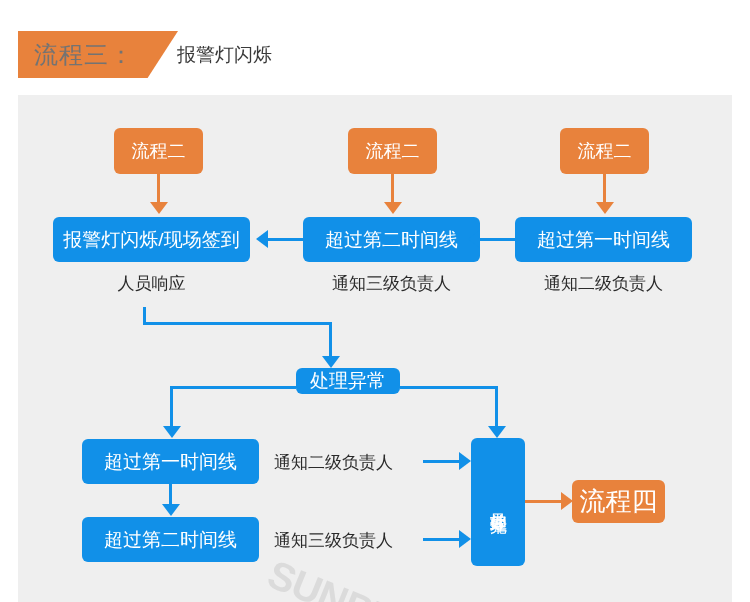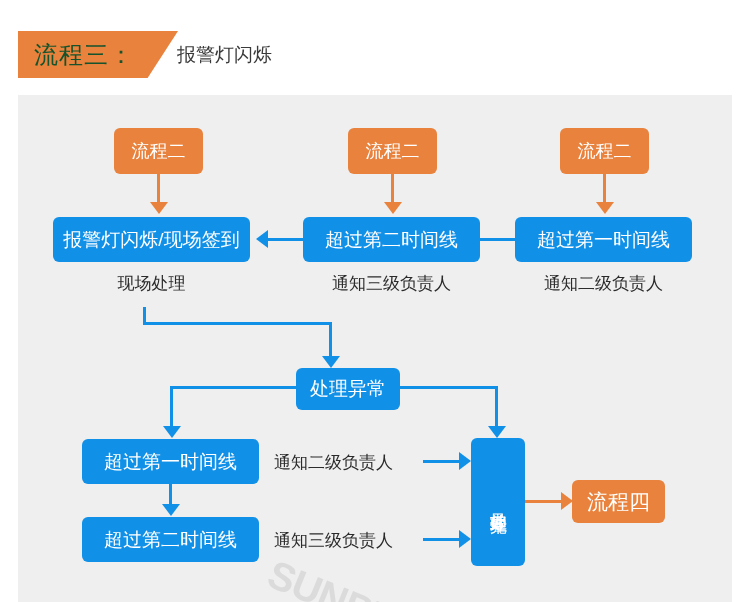--- a/index.html
+++ b/index.html
@@ -29,21 +29,21 @@
     width: 160px;
     height: 47px;
     background: #E8823C;
     clip-path: polygon(0 0, 100% 0, 81% 100%, 0 100%);
   }
   #banner-label {
     position: absolute;
     left: 34px;
     top: 38px;
     font-size: 24px;
-    color: #14532d;
+    color: #737373;
     letter-spacing: 1px;
     line-height: 33px;
     white-space: nowrap;
   }
   #header-subtitle {
     position: absolute;
     left: 177px;
     top: 42px;
     font-size: 19px;
     color: #3a3a3a;
@@ -175,30 +175,30 @@
   <div class="node blue" style="left:35px; top:122px; width:197px; height:45px; font-size:19px;">报警灯闪烁/现场签到</div>
   <div class="node blue" style="left:285px; top:122px; width:177px; height:45px; font-size:19px;">超过第二时间线</div>
   <div class="node blue" style="left:497px; top:122px; width:177px; height:45px; font-size:19px;">超过第一时间线</div>
 
   <div class="line-h" style="left:250px; top:143px; width:35px;"></div>
   <div class="arrow left" style="left:238px; top:135px;"></div>
 
   <div class="line-h" style="left:462px; top:143px; width:35px;"></div>
   <div class="arrow left" style="left:450px; top:135px;"></div>
 
-  <div class="caption" style="left:35px; top:177px; width:197px;">现场处理</div>
+  <div class="caption" style="left:35px; top:177px; width:197px;">人员响应</div>
   <div class="caption" style="left:285px; top:177px; width:177px;">通知三级负责人</div>
   <div class="caption" style="left:497px; top:177px; width:177px;">通知二级负责人</div>
 
   <div class="line-v" style="left:125px; top:212px; height:18px;"></div>
   <div class="line-h" style="left:125px; top:227px; width:189px;"></div>
   <div class="line-v" style="left:311px; top:227px; height:36px;"></div>
   <div class="arrow down" style="left:304px; top:261px;"></div>
 
-  <div class="node blue" style="left:278px; top:273px; width:104px; height:42px; font-size:19px;">处理异常</div>
+  <div class="node blue" style="left:278px; top:273px; width:104px; height:26px; font-size:19px;">处理异常</div>
 
   <div class="line-h" style="left:152px; top:291px; width:126px;"></div>
   <div class="line-v" style="left:152px; top:291px; height:42px;"></div>
   <div class="arrow down" style="left:145px; top:331px;"></div>
 
   <div class="line-h" style="left:382px; top:291px; width:98px;"></div>
   <div class="line-v" style="left:477px; top:291px; height:42px;"></div>
   <div class="arrow down" style="left:470px; top:331px;"></div>
 
   <div class="node blue" style="left:64px; top:344px; width:177px; height:45px; font-size:19px;">超过第一时间线</div>
@@ -214,15 +214,15 @@
 
   <div class="caption" style="left:256px; top:434px; width:160px; text-align:left;">通知三级负责人</div>
   <div class="line-h" style="left:405px; top:443px; width:38px;"></div>
   <div class="arrow right" style="left:441px; top:435px;"></div>
 
   <div class="node blue vert" style="left:453px; top:343px; width:54px; height:128px; font-size:17px;">异常处理完毕</div>
 
   <div class="line-h orange" style="left:507px; top:405px; width:38px;"></div>
   <div class="arrow right orange" style="left:543px; top:397px;"></div>
 
-  <div class="node orange" style="left:554px; top:385px; width:93px; height:43px; font-size:21px;">流程四</div>
+  <div class="node orange" style="left:554px; top:385px; width:93px; height:43px; font-size:26px;">流程四</div>
 
 </div>
 
 </body></html>

